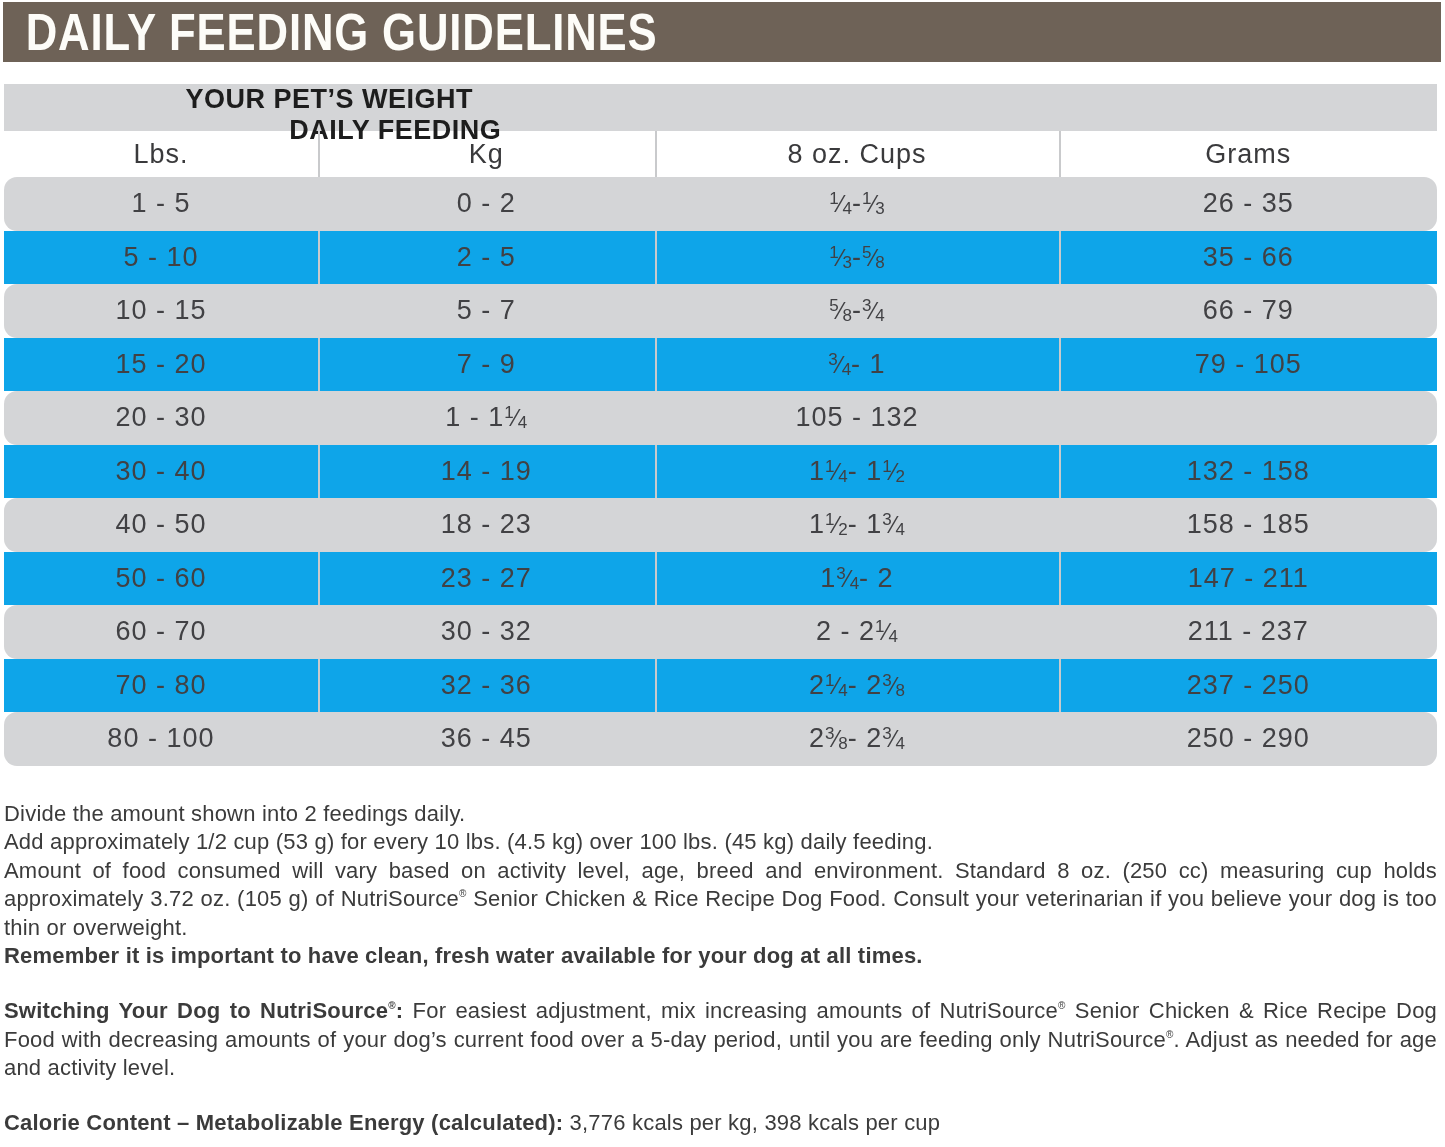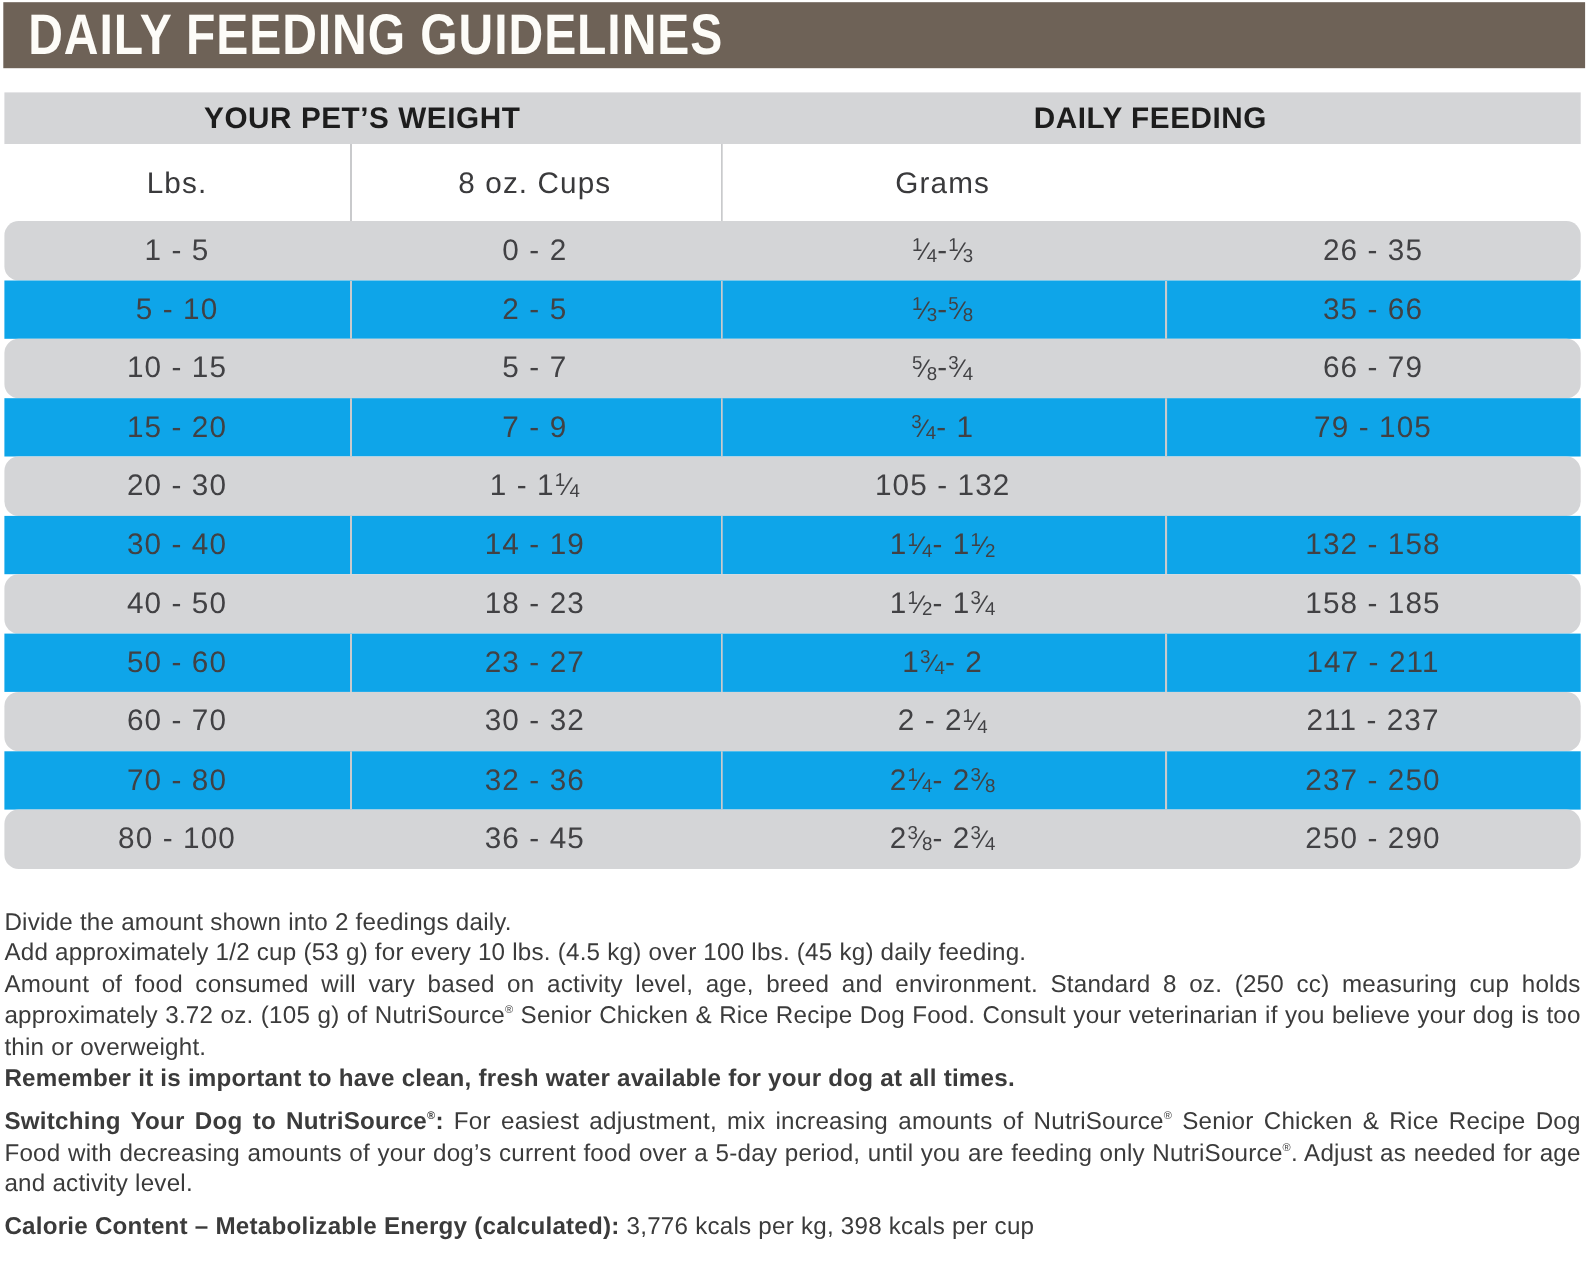--- a/index.html
+++ b/index.html
@@ -27,34 +27,34 @@
   .banner h1{
     color:var(--banner_text);
     font-size:52px;font-weight:bold;letter-spacing:1px;
     line-height:60px;white-space:nowrap;
     padding-left:27px;
     transform:scaleX(0.84);transform-origin:0 50%;
   }
   
   .tbl{margin:22px 8px 0 4px;}
   .group-bar{
-    display:flex;height:47px;background:var(--band_gray);
+    display:flex;height:47px;background:var(--band_gray);flex-direction:column;
   }
   .group{
     display:flex;align-items:center;justify-content:center;
     font-weight:bold;font-size:27px;letter-spacing:0.5px;
     color:var(--head_text);
   }
   .group.left{width:45.4%;}
   .group.right{width:54.6%;}
   .head-row,.row{
     display:grid;
     grid-template-columns:21.9% 23.5% 28.25% 26.35%;
   }
-  .head-row{height:70px;background:#ffffff;}
+  .head-row{height:46px;background:#ffffff;}
   .row{height:53.5px;}
   .row.gray{background:var(--band_gray);border-radius:13px;}
   .row.white{background:#0ea5e9;}
   .cell{
     display:flex;align-items:center;justify-content:center;
     font-size:27px;letter-spacing:1px;color:var(--cell_text);
     white-space:nowrap;
   }
   .head-row .cell{color:#3a3a3c;}
   .head-row .cell + .cell,
@@ -66,40 +66,41 @@
   .fr sup{font-size:17px;vertical-align:8px;line-height:0;}
   .fr .sl{font-size:23px;}
   .fr sub{font-size:17px;vertical-align:-2px;line-height:0;}
   
   .notes{
     margin:34px 8px 0 4px;
     font-size:22px;line-height:28.6px;letter-spacing:0.2px;
     color:var(--body_text);
   }
   .note.justify{text-align:justify;}
-  .note.gap{margin-top:10px;}
+  .note.gap{margin-top:26px;}
   .note .b{font-weight:bold;}
   sup.reg{font-size:10px;vertical-align:9px;line-height:0;}
 </style>
 </head>
 <body>
 
 <div class="page">
 
   <header class="banner">
     <h1>DAILY FEEDING GUIDELINES</h1>
   </header>
 
   <section class="tbl">
     <div class="group-bar">
       <div class="group left">YOUR PET’S WEIGHT</div>
       <div class="group right">DAILY FEEDING</div>
     </div>
     <div class="head-row" id="head-row">
         <div class="cell">Lbs.</div>
+        <div class="cell">Kg</div>
         <div class="cell">8 oz. Cups</div>
         <div class="cell">Grams</div>
       </div>
     <div id="table-body">
         <div class="row gray">
           <div class="cell">1 - 5</div>
           <div class="cell">0 - 2</div>
           <div class="cell"><span class="fr"><sup>1</sup><span class="sl">⁄</span><sub>4</sub></span> - <span class="fr"><sup>1</sup><span class="sl">⁄</span><sub>3</sub></span></div>
           <div class="cell">26 - 35</div>
         </div>

